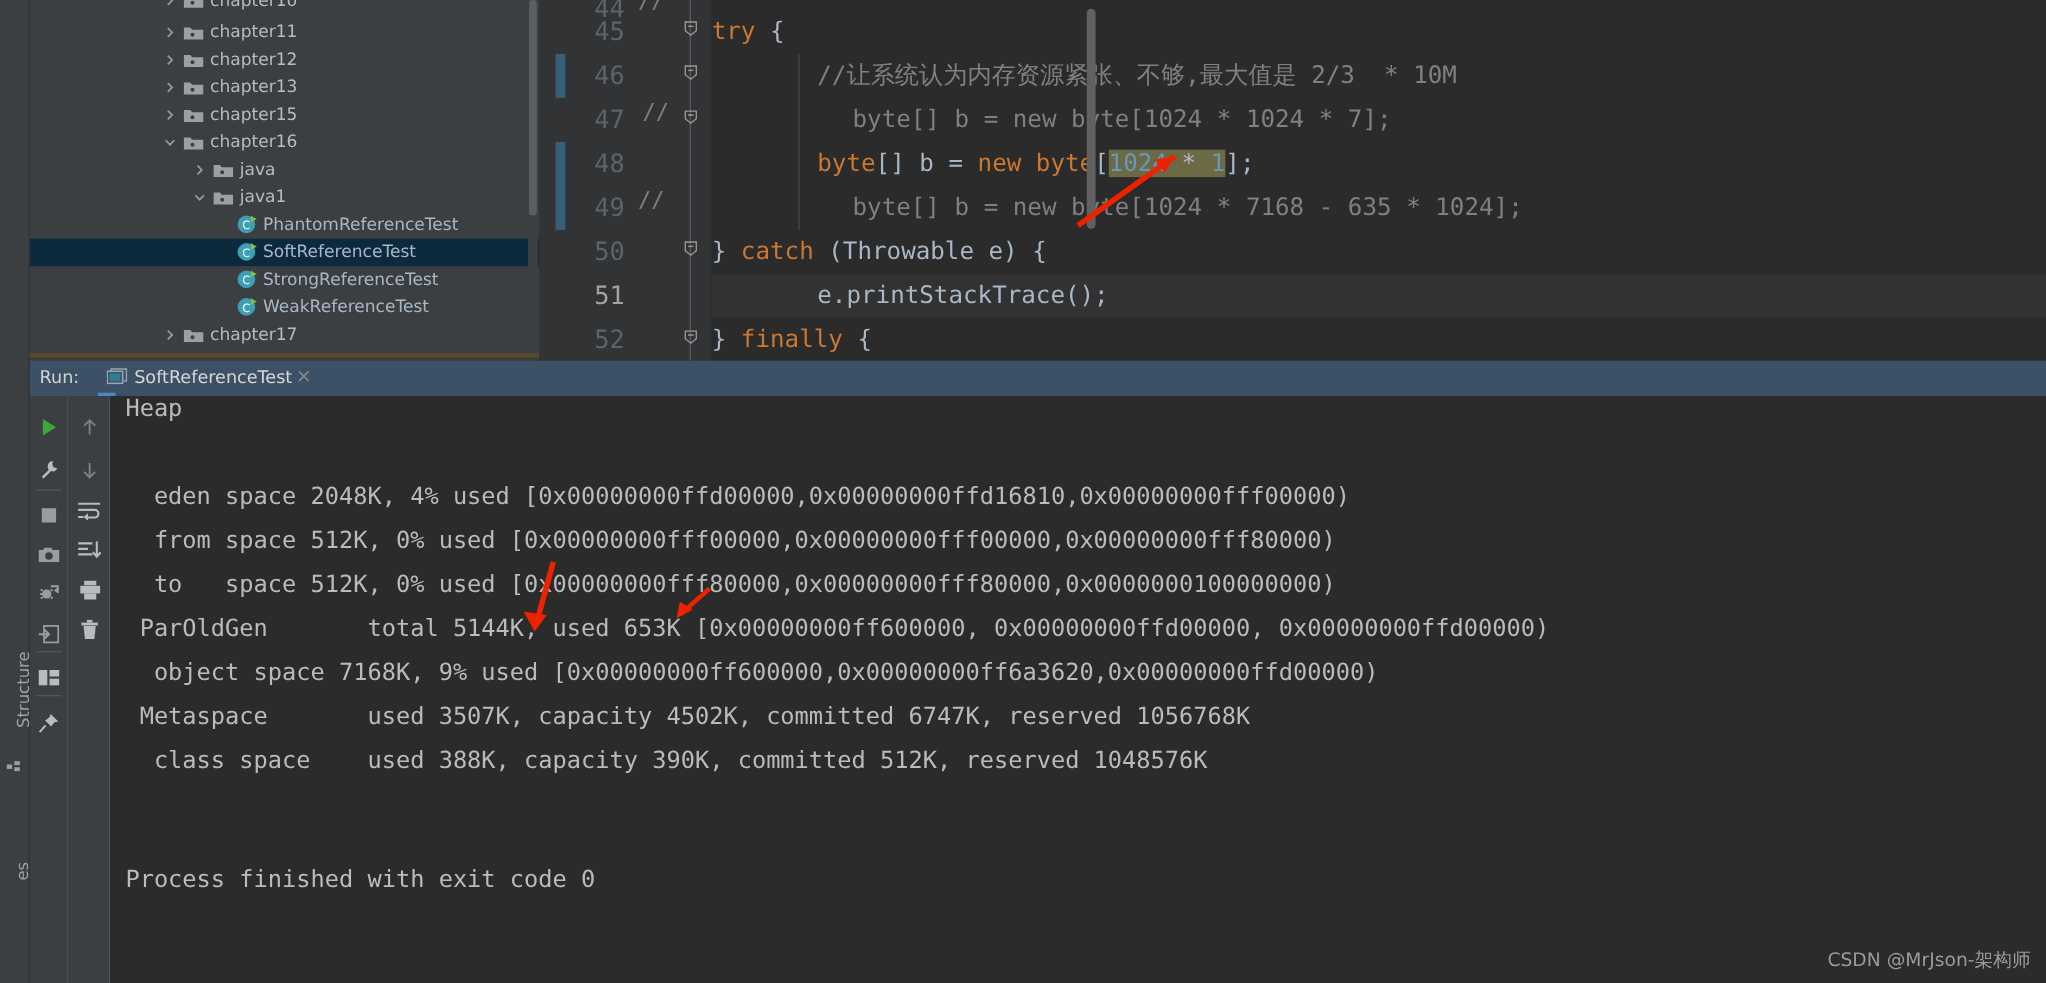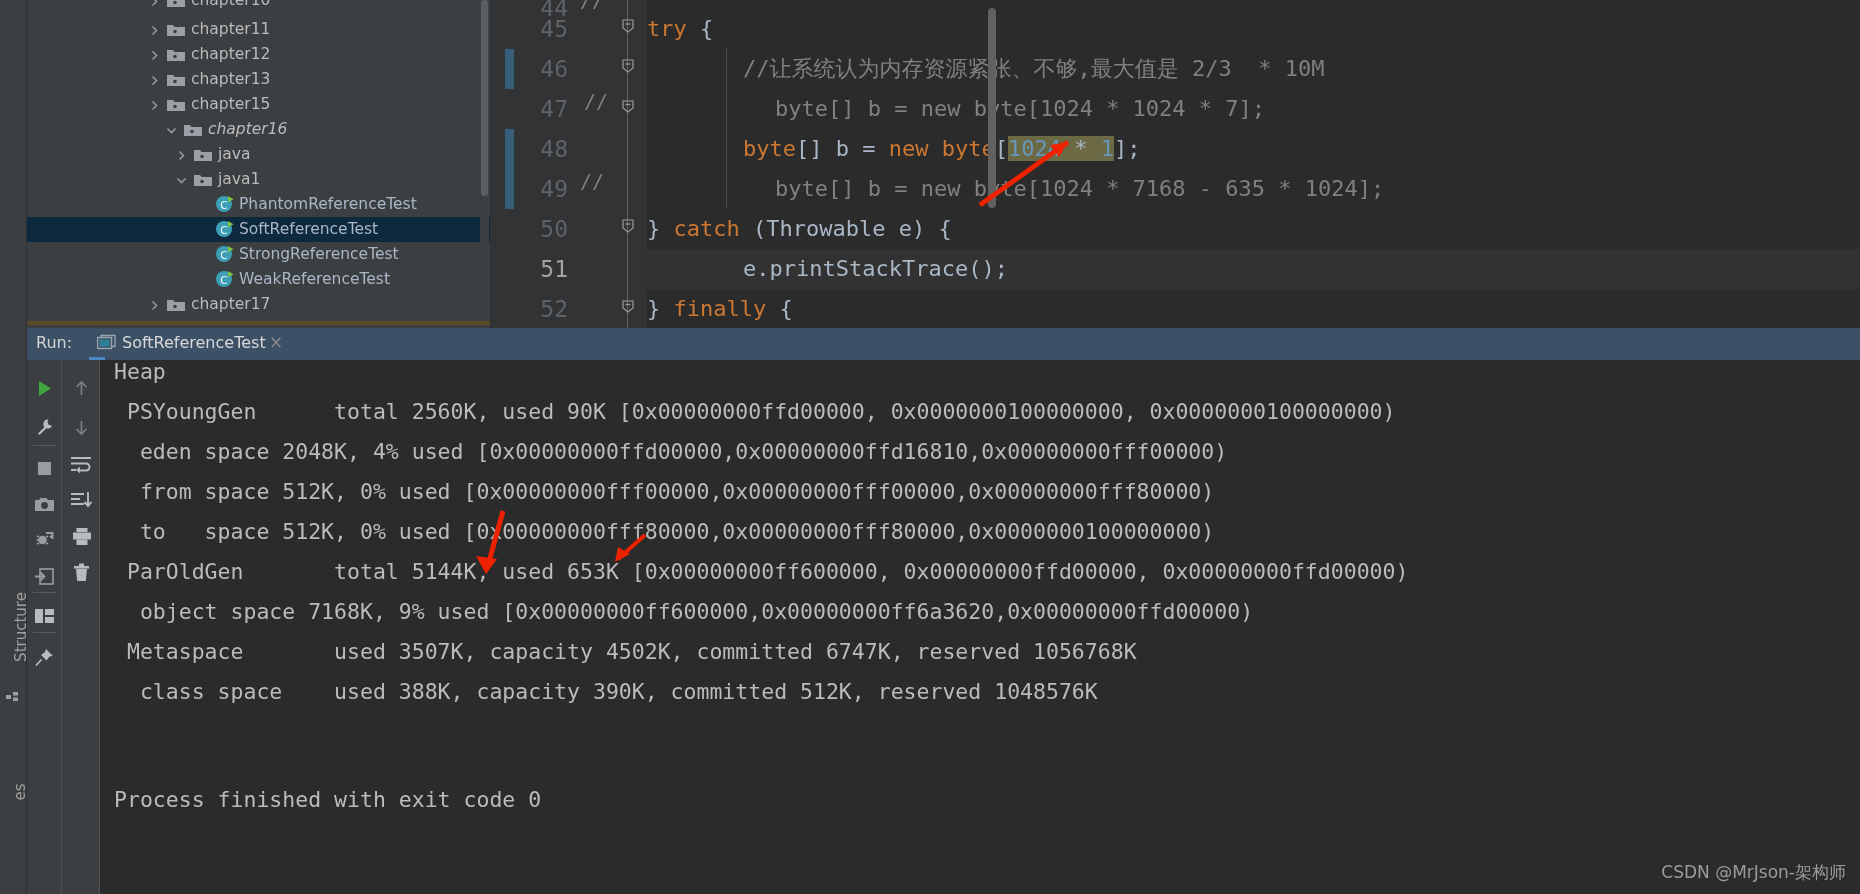--- a/index.html
+++ b/index.html
@@ -275,21 +275,21 @@
         </span>
         <span class="folder-ic" style="left:140px;">
           <svg width="18" height="14" viewBox="0 0 18 14">
               <path d="M0 2 h6 l1.6 2 H18 v9 H0 Z" fill="#9aa0a6"></path>
               <circle cx="8" cy="8.5" r="1.8" fill="#3c3f41"></circle>
             </svg>
         </span>
         <span class="tree-label" style="left:164px;">chapter15</span>
       </div>
 
-      <div class="tree-row" style="position:absolute; top:117px; left:17px; width:463px;font-style:italic;">
+      <div class="tree-row" style="position:absolute; top:117px; left:0; width:463px;">
         <span class="chev" style="left:120px;">
           <svg width="11" height="11" viewBox="0 0 11 11">
               <path d="M1.5 3.5 L5.5 7.5 L9.5 3.5" stroke="#9a9a9a" stroke-width="1.6" fill="none"></path>
             </svg>
         </span>
         <span class="folder-ic" style="left:140px;">
           <svg width="18" height="14" viewBox="0 0 18 14">
               <path d="M0 2 h6 l1.6 2 H18 v9 H0 Z" fill="#9aa0a6"></path>
               <circle cx="8" cy="8.5" r="1.8" fill="#3c3f41"></circle>
             </svg>
@@ -608,21 +608,20 @@
         <svg width="19" height="19" viewBox="0 0 19 19">
             <rect x="2" y="3" width="15" height="2.6" fill="#b8bcbf"></rect>
             <rect x="7" y="0.5" width="5" height="2.5" fill="#b8bcbf"></rect>
             <path d="M4 6 h11 l-1.2 12 h-8.6 Z" fill="#b8bcbf"></path>
           </svg>
       </div>
     </div>
 
     <div class="console">
       <div class="con-line" style="top:-8px;">Heap</div>
-      <div class="con-line" style="top:32px;"> PSYoungGen      total 2560K, used 90K [0x00000000ffd00000, 0x0000000100000000, 0x0000000100000000)</div>
       <div class="con-line" style="top:72px;">  eden space 2048K, 4% used [0x00000000ffd00000,0x00000000ffd16810,0x00000000fff00000)</div>
       <div class="con-line" style="top:112px;">  from space 512K, 0% used [0x00000000fff00000,0x00000000fff00000,0x00000000fff80000)</div>
       <div class="con-line" style="top:152px;">  to   space 512K, 0% used [0x00000000fff80000,0x00000000fff80000,0x0000000100000000)</div>
       <div class="con-line" style="top:192px;"> ParOldGen       total 5144K, used 653K [0x00000000ff600000, 0x00000000ffd00000, 0x00000000ffd00000)</div>
       <div class="con-line" style="top:232px;">  object space 7168K, 9% used [0x00000000ff600000,0x00000000ff6a3620,0x00000000ffd00000)</div>
       <div class="con-line" style="top:272px;"> Metaspace       used 3507K, capacity 4502K, committed 6747K, reserved 1056768K</div>
       <div class="con-line" style="top:312px;">  class space    used 388K, capacity 390K, committed 512K, reserved 1048576K</div>
       <div class="con-line" style="top:352px;"></div>
       <div class="con-line" style="top:392px;"></div>
       <div class="con-line" style="top:420px; color:#bbbbbb;">Process finished with exit code 0</div>

